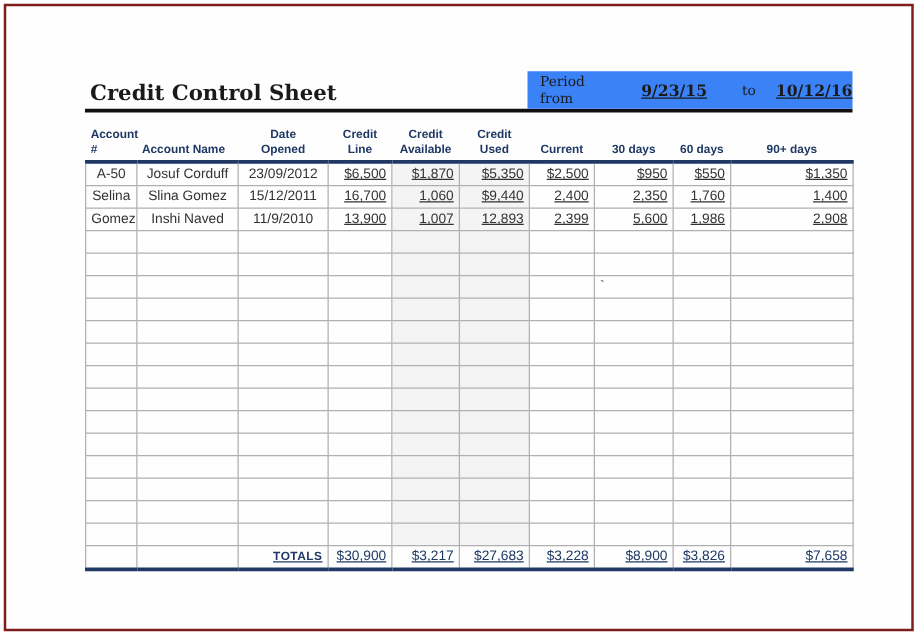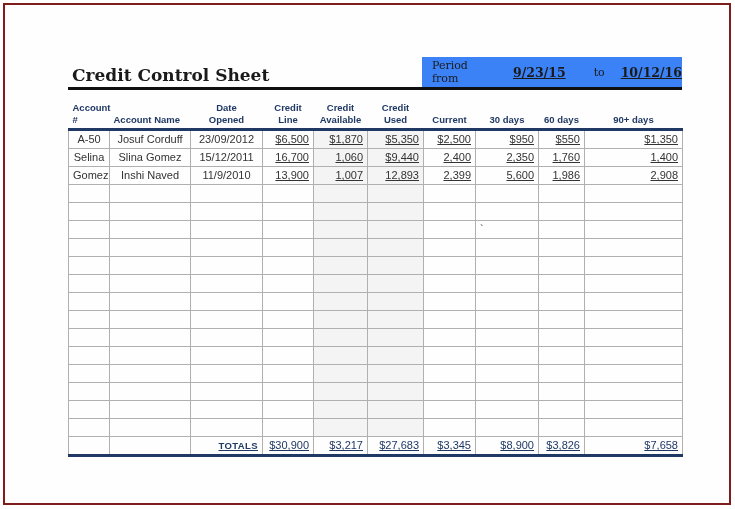--- a/index.html
+++ b/index.html
@@ -312,20 +312,20 @@
           <td></td>
           <td></td>
         </tr>
         <tr class="totals">
         <td></td>
         <td></td>
         <td class="ar totals-label">TOTALS</td>
         <td class="ar">$30,900</td>
         <td class="ar">$3,217</td>
         <td class="ar">$27,683</td>
-        <td class="ar">$3,345</td>
+        <td class="ar">$3,228</td>
         <td class="ar">$8,900</td>
         <td class="ar">$3,826</td>
         <td class="ar">$7,658</td>
       </tr>
     </tbody>
   </table>
 </div>
 
 </body></html>

